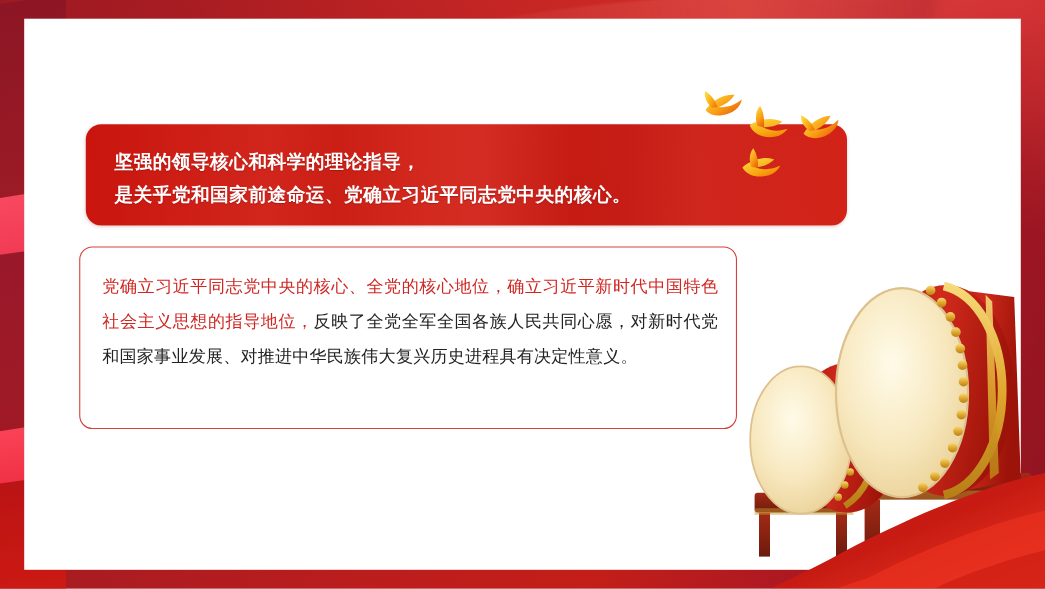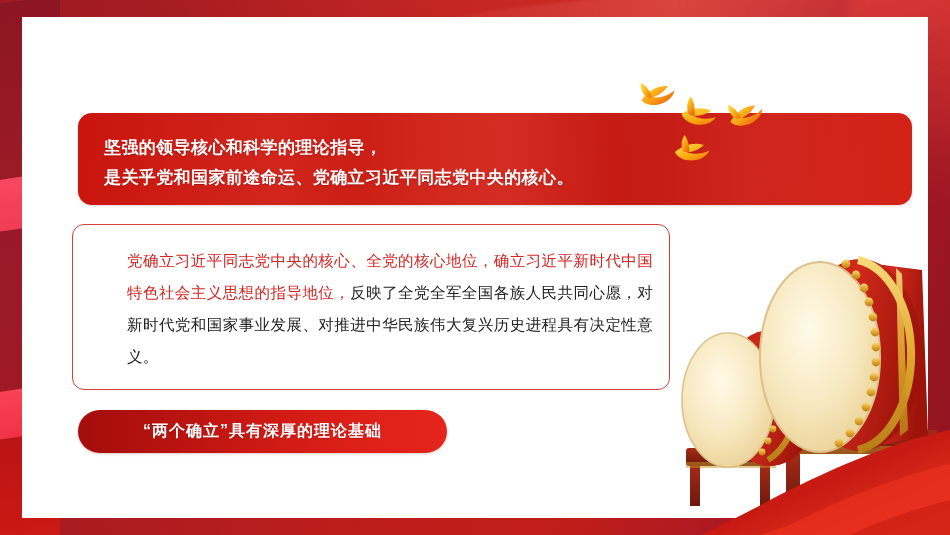--- a/index.html
+++ b/index.html
@@ -35,42 +35,42 @@
   .rb-dark3{position:absolute;left:-10px;top:436px;width:70px;height:120px;
        background:linear-gradient(180deg,#ba1414,#cf1a14);transform:skewY(-8deg);}
   .right-glow{position:absolute;right:-30px;top:-40px;width:150px;height:300px;
        background:linear-gradient(200deg,rgba(255,70,60,.55),rgba(255,70,60,0) 70%);
        transform:rotate(12deg);filter:blur(6px);}
 
   
   .card{position:absolute;left:22px;top:17px;width:906px;height:501px;background:#ffffff;}
 
   
-  .banner{position:absolute;left:78px;top:113px;width:834px;height:92px;
+  .banner{position:absolute;left:78px;top:113px;width:692px;height:92px;
       border-radius:14px;
       background:linear-gradient(95deg,#c9150d 0%,#cf1d14 22%,#d42318 46%,#c91a12 70%,#d32318 100%);
       box-shadow:0 1px 3px rgba(120,0,0,.18);overflow:hidden;}
   .banner-stripes{position:absolute;inset:0;
       background:linear-gradient(90deg,
         rgba(255,255,255,0) 0%, rgba(255,255,255,.035) 24%, rgba(0,0,0,.03) 33%,
         rgba(255,255,255,.05) 52%, rgba(0,0,0,.035) 64%, rgba(255,255,255,.04) 80%,
         rgba(255,255,255,0) 100%);}
   .banner-txt{position:absolute;left:26px;top:20px;right:20px;color:#fff;font-weight:bold;
       font-size:17px;line-height:30px;letter-spacing:.4px;
       text-shadow:0 1px 1px rgba(110,0,0,.35);}
   .banner-txt div{white-space:nowrap;}
 
   
   .doves{position:absolute;left:600px;top:68px;width:220px;height:115px;pointer-events:none;}
 
   
   .frame{position:absolute;left:72px;top:224px;width:596px;height:164px;
       border:1px solid #d4403a;border-radius:12px;background:#fff;}
   .frame-inner{position:absolute;left:20px;top:20px;right:16px;
-      font-size:15.5px;line-height:32px;color:#222;letter-spacing:.2px;text-align:justify;margin-left:34px;}
+      font-size:15.5px;line-height:32px;color:#222;letter-spacing:.2px;text-align:justify;}
   .hl{color:#cf2622;}
 
   
   .pill{position:absolute;left:78px;top:410px;width:369px;height:43px;border-radius:22px;
       background:linear-gradient(90deg,#a30d0c 0%,#b81310 26%,#cf1a14 52%,#dd2019 76%,#e5251c 100%);
       display:flex;align-items:center;justify-content:center;
       box-shadow:0 1px 3px rgba(120,0,0,.22);}
   .pill span{color:#fff;font-size:16px;font-weight:bold;letter-spacing:1px;
       text-shadow:0 1px 1px rgba(110,0,0,.3);}
 
@@ -133,23 +133,20 @@
       <path d="M8 9 C5 3,5 -3,8 -8 C12 -3,14 3,14 9 Z" fill="url(#dg1)"></path>
     </g>
   </svg>
 
   <div class="frame">
     <div class="frame-inner">
       <span class="hl">党确立习近平同志党中央的核心、全党的核心地位，确立习近平新时代中国特色社会主义思想的指导地位，</span><span>反映了全党全军全国各族人民共同心愿，对新时代党和国家事业发展、对推进中华民族伟大复兴历史进程具有决定性意义。</span>
     </div>
   </div>
 
-  <div class="pill">
-    <span>“两个确立”具有深厚的理论基础</span>
-  </div>
 
   <svg class="drums" viewBox="0 0 290 295">
     <defs>
       <radialGradient id="head" cx="42%" cy="36%" r="72%">
         <stop offset="0%" stop-color="#fffbe9"></stop>
           <stop offset="58%" stop-color="#f7e7bd"></stop>
         <stop offset="100%" stop-color="#e9cf93"></stop>
       </radialGradient>
       <linearGradient id="body1" x1="0" y1="0" x2="1" y2="0.3">
         <stop offset="0%" stop-color="#a7170f"></stop>

